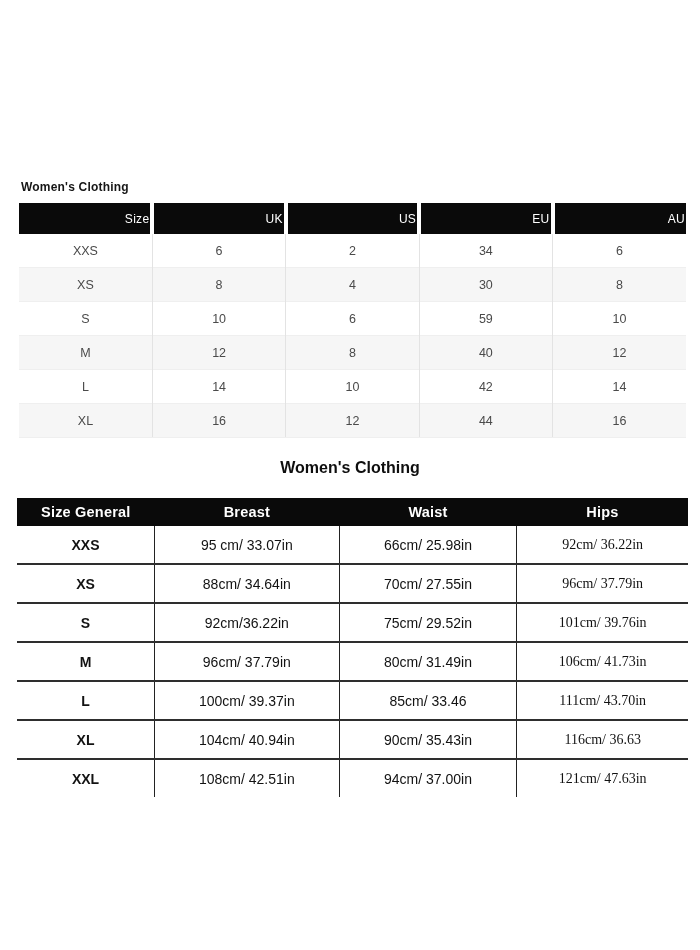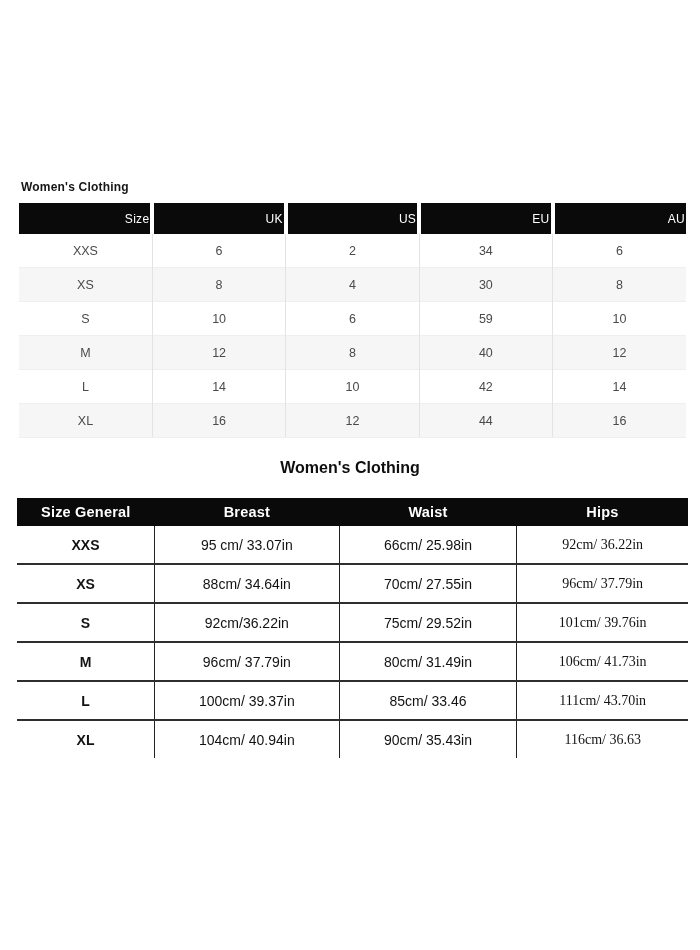--- a/index.html
+++ b/index.html
@@ -224,16 +224,22 @@
         <td>100cm/ 39.37in</td>
         <td>85cm/ 33.46</td>
         <td>111cm/ 43.70in</td>
       </tr>
       <tr>
         <td>XL</td>
         <td>104cm/ 40.94in</td>
         <td>90cm/ 35.43in</td>
         <td>116cm/ 36.63</td>
       </tr>
+      <tr>
+        <td>XXL</td>
+        <td>108cm/ 42.51in</td>
+        <td>94cm/ 37.00in</td>
+        <td>121cm/ 47.63in</td>
+      </tr>
     </tbody>
   </table>
 
 </div>
 
 </body></html>

